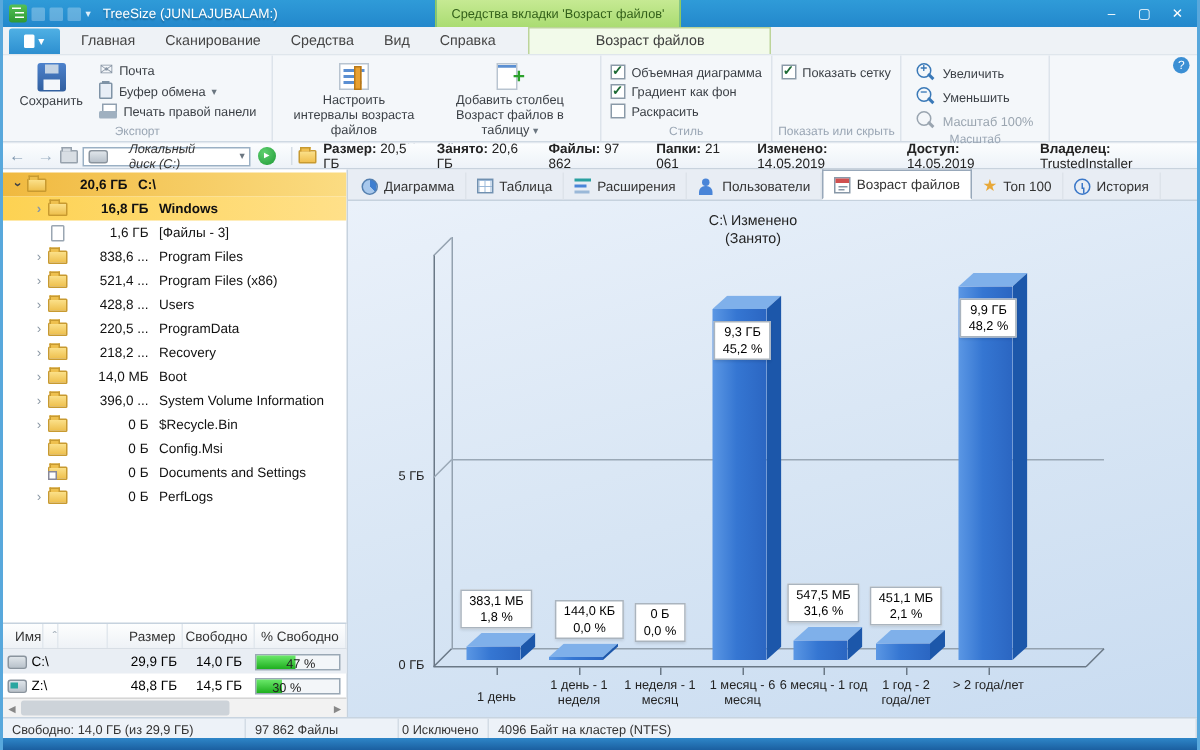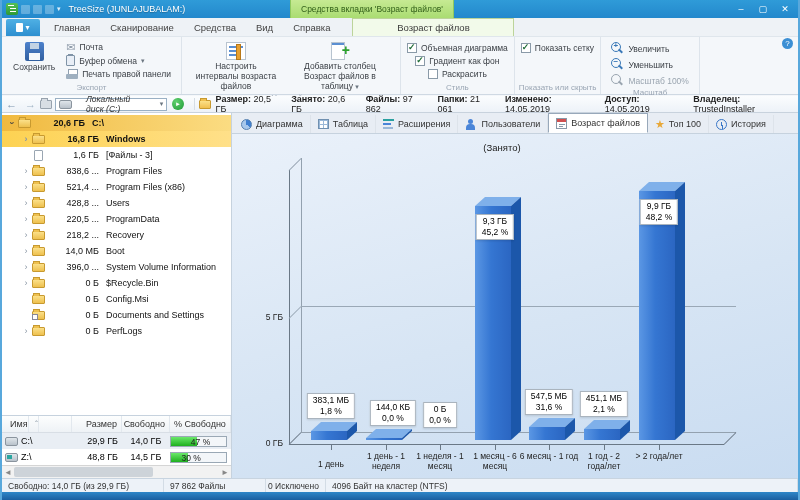--- a/index.html
+++ b/index.html
@@ -31,21 +31,21 @@
 
   
   .ribbon{position:absolute;left:0;top:37px;width:100%;height:58px;background:#f4f7fa;border-bottom:1px solid #cfd9e3;display:flex;}
   .rgroup{display:flex;flex-direction:column;border-right:1px solid #dde4eb;}
   .rgroup-content{flex:1;display:flex;align-items:flex-start;padding:3px 6px 0 6px;gap:2px;}
   .rgroup-label{text-align:center;font-size:8px;color:#9aa6b4;padding:0 4px 2px;}
   .bigbtn{display:flex;flex-direction:column;align-items:center;justify-content:flex-start;gap:2px;padding:2px 5px;border-radius:2px;font-size:8.5px;color:#3a3f45;text-align:center;line-height:1.15;}
   .smallcol{display:flex;flex-direction:column;gap:1px;padding-top:1px;}
   .smallbtn{display:flex;align-items:center;gap:4px;font-size:8.5px;color:#3a3f45;padding:1px 4px;border-radius:2px;white-space:nowrap;}
   .smallbtn.disabled{color:#9aa5b0;}
-  .chkcol{display:flex;flex-direction:column;gap:3px;padding-top:3px;align-items:center;}
+  .chkcol{display:flex;flex-direction:column;gap:3px;padding-top:3px;}
   .chkrow{display:flex;align-items:center;gap:4px;font-size:8.5px;color:#3a3f45;white-space:nowrap;}
   .checkbox{width:10px;height:10px;background:#fff;border:1px solid #8a9aa8;position:relative;flex:none;}
   .checkbox[data-checked="true"]::after{content:"✓";position:absolute;left:0px;top:-2px;font-size:9px;color:#1d6b35;font-weight:bold;}
   .drop{font-size:7px;color:#6b7680;}
   .help-icon{position:absolute;right:5px;top:1px;width:11px;height:11px;border-radius:50%;background:#3b8fd4;color:#fff;font-size:8px;display:flex;align-items:center;justify-content:center;}
 
   
   .icon-floppy{width:19px;height:19px;background:linear-gradient(#4d82cc,#315f9f);border-radius:2px;position:relative;}
   .icon-floppy::before{content:"";position:absolute;left:5px;top:1px;width:9px;height:6px;background:#c3d3e4;}
   .icon-floppy::after{content:"";position:absolute;left:4px;bottom:1px;width:11px;height:7px;background:#f4f7fa;}
@@ -478,20 +478,21 @@
             <span class="icon-star">★</span>
             <span>Топ 100</span>
           </span>
         <span class="mtab">
             <span class="icon-clock"></span>
             <span>История</span>
           </span>
       </div>
       <div class="chart-area">
         <div class="chart-title">
+          <div>C:\ Изменено</div>
           <div>(Занято)</div>
         </div>
         <div class="abs" style="left:0;top:0;right:0;bottom:0;" id="chart-plot">
             <div class="abs" style="left: 57px; top: 36px; width: 1px; height: 274px; background: rgb(106, 120, 134);"></div>
             <div class="abs" style="left: 69px; top: 24px; width: 1px; height: 274px; background: rgb(147, 161, 175);"></div>
             <div class="abs" style="left: 57px; top: 310px; width: 435px; height: 1px; background: rgb(106, 120, 134);"></div>
             <div class="abs" style="left: 69px; top: 298px; width: 435px; height: 1px; background: rgb(147, 161, 175);"></div>
             <div class="abs" style="left: 57px; top: 310px; width: 17px; height: 1px; background: rgb(106, 120, 134); transform: rotate(-45deg); transform-origin: 0px 50%;"></div>
             <div class="abs" style="left: 492px; top: 310px; width: 17px; height: 1px; background: rgb(106, 120, 134); transform: rotate(-45deg); transform-origin: 0px 50%;"></div>
             <div class="abs" style="left: 57px; top: 36px; width: 17px; height: 1px; background: rgb(147, 161, 175); transform: rotate(-45deg); transform-origin: 0px 50%;"></div>

